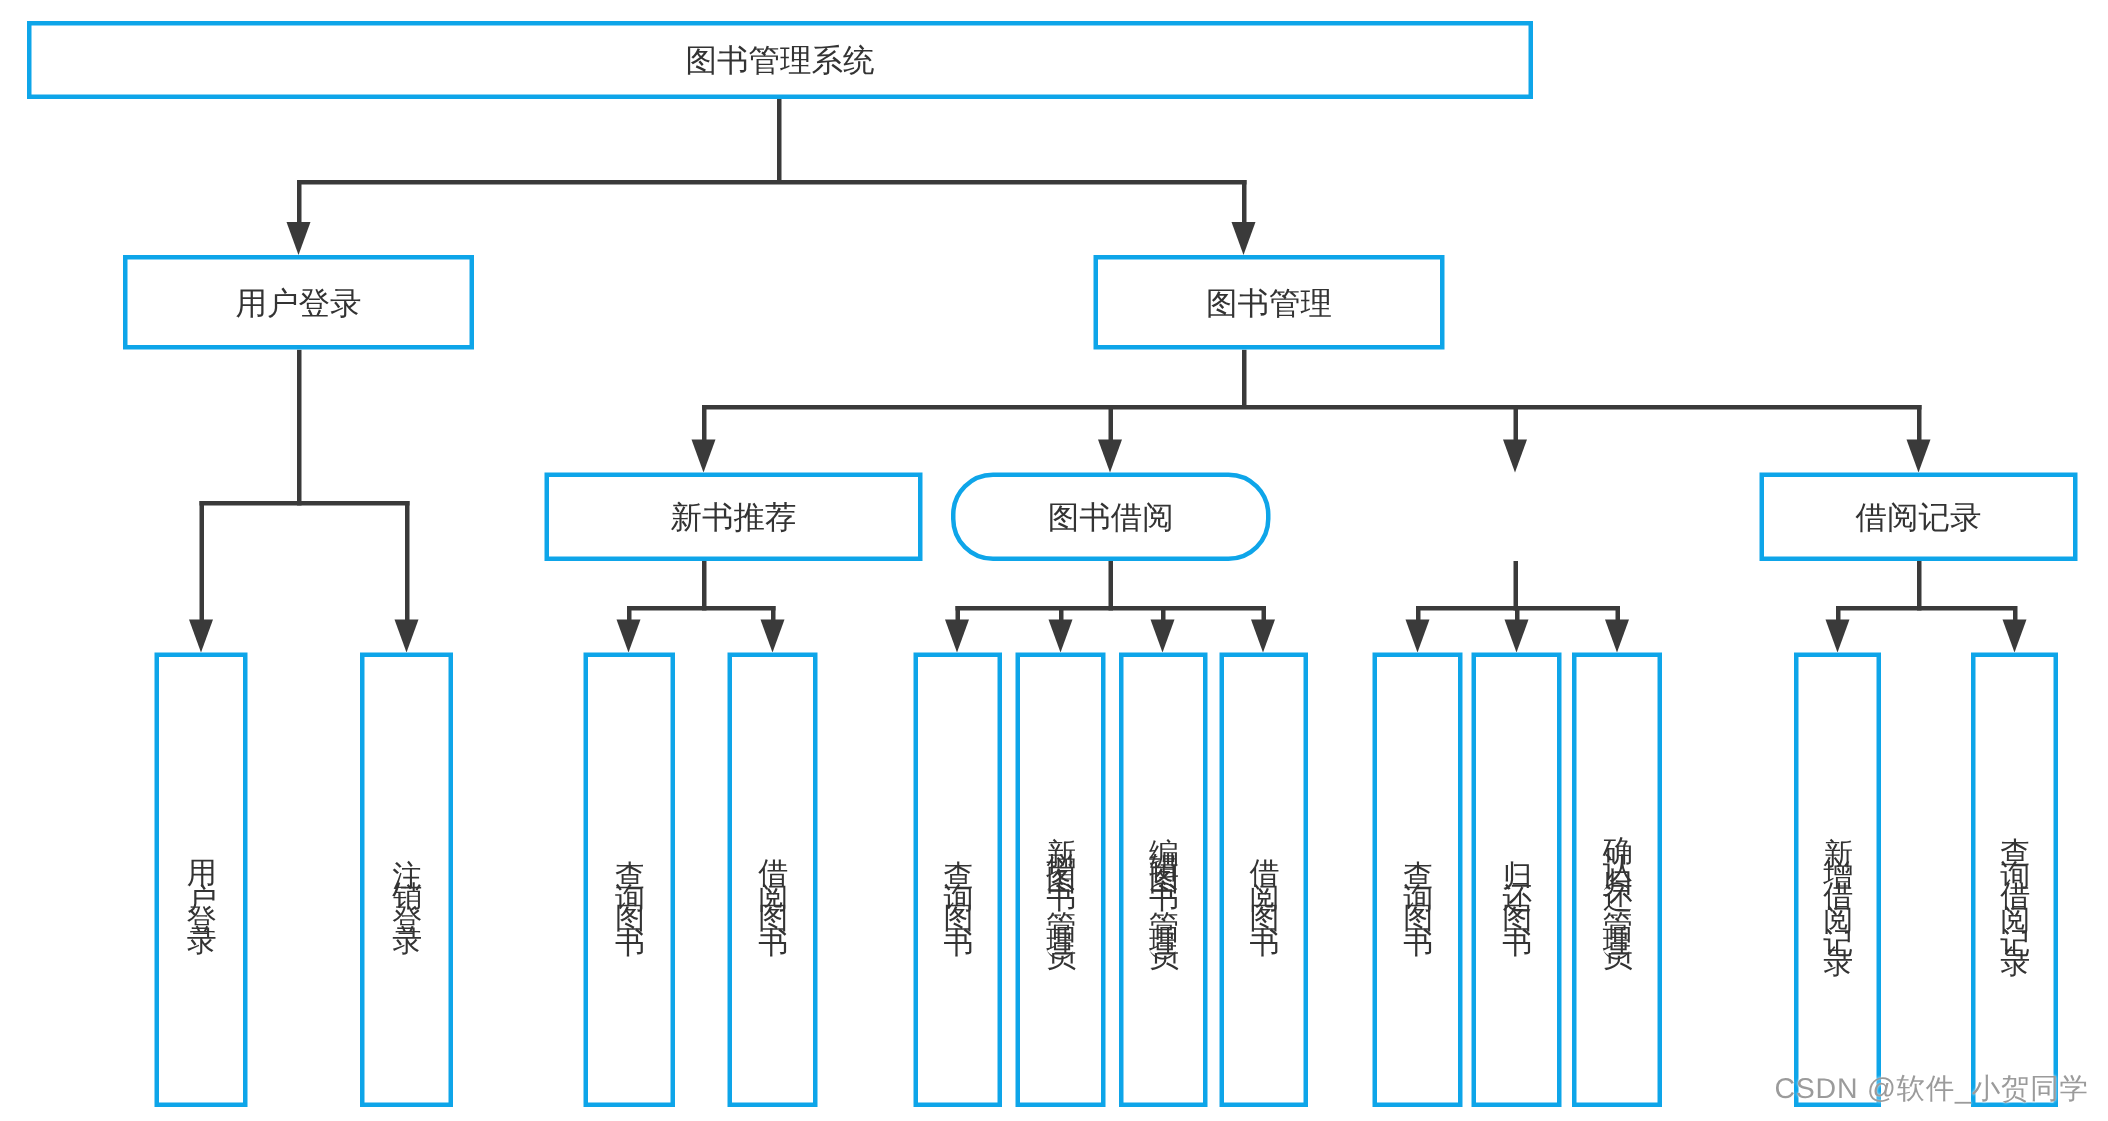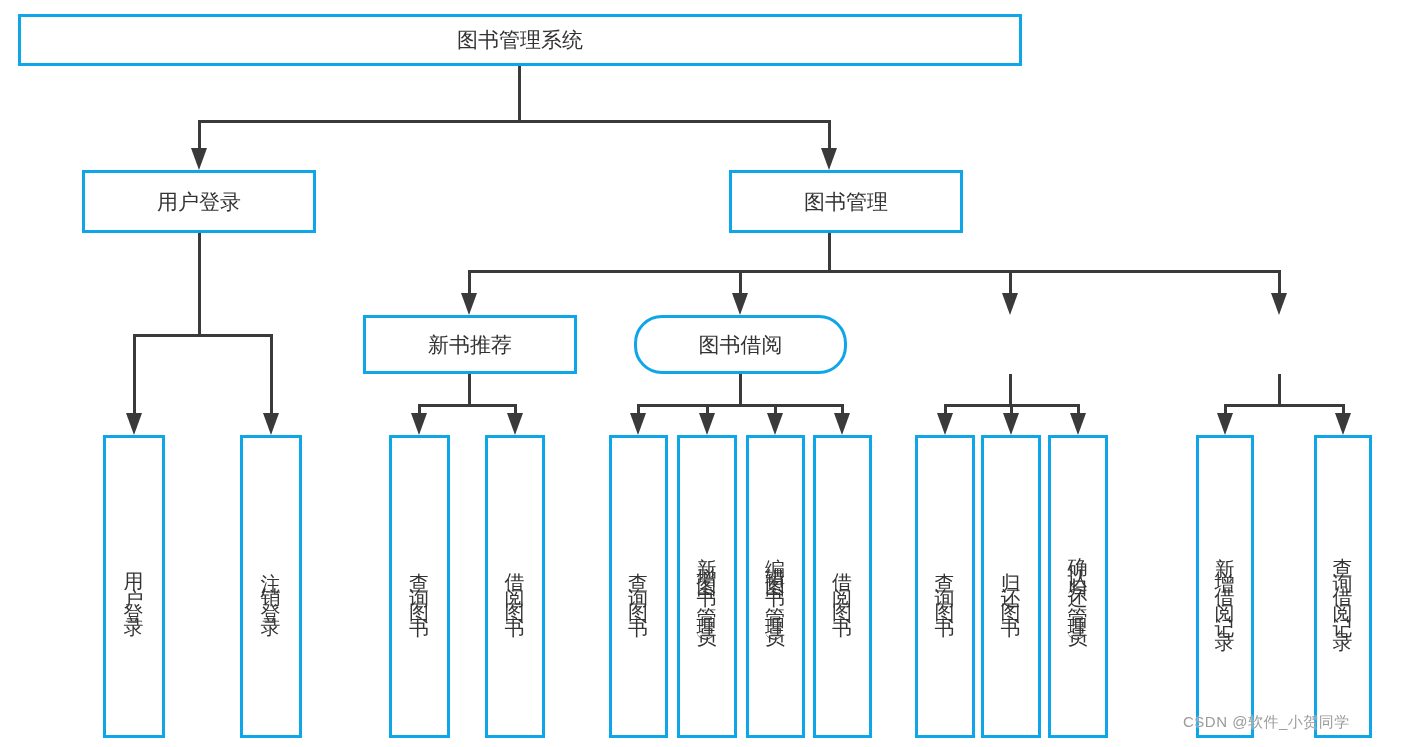--- a/index.html
+++ b/index.html
@@ -39,21 +39,21 @@
     position:absolute;
     width:0;height:0;
     border-left:8px solid transparent;
     border-right:8px solid transparent;
     border-top:22px solid #3a3a3a;
   }
   
   #n-root{left:18px;top:14px;width:1004px;height:52px;}
   #n-user-login{left:82px;top:170px;width:234px;height:63px;}
   #n-book-mgmt{left:712px;top:170px;width:234px;height:63px;margin-left:17px;}
-  #n-new-book{left:363px;top:315px;width:214px;height:59px;}
+  #n-new-book{left:363px;top:315px;width:252px;height:59px;}
   #n-borrow{left:634px;top:315px;width:213px;height:59px;border-radius:28px;}
   #n-current{left:903px;top:315px;width:214px;height:59px;}
   #n-records{left:1173px;top:315px;width:212px;height:59px;}
   .leaf{top:435px;height:303px;}
   #n-l1a{left:103px;width:62px;}
   #n-l1b{left:240px;width:62px;}
   #n-l2a{left:389px;width:61px;}
   #n-l2b{left:485px;width:60px;}
   #n-l3a{left:609px;width:59px;}
   #n-l3b{left:677px;width:60px;}
@@ -61,21 +61,21 @@
   #n-l3d{left:813px;width:59px;}
   #n-l4a{left:915px;width:60px;}
   #n-l4b{left:981px;width:60px;}
   #n-l4c{left:1048px;width:60px;}
   #n-l5a{left:1196px;width:58px;}
   #n-l5b{left:1314px;width:58px;}
   
   #watermark{
     position:absolute;
     left:1183px;top:713px;
-    font-size:15px;
+    font-size:19px;
     color:#9b9b9b;
     text-shadow:0 0 2px #ffffff;
     z-index:10;
     white-space:nowrap;
     letter-spacing:0.5px;
   }
 </style>
 </head>
 <body>
 
@@ -150,20 +150,23 @@
   <div class="node" id="n-book-mgmt">
     <span>图书管理</span>
   </div>
 
   <div class="node" id="n-new-book">
     <span>新书推荐</span>
   </div>
   <div class="node" id="n-borrow">
     <span>图书借阅</span>
   </div>
+  <div class="node" id="n-records">
+    <span>借阅记录</span>
+  </div>
 
   <div class="node leaf v-node" id="n-l1a">
     <span>用户登录</span>
   </div>
   <div class="node leaf v-node" id="n-l1b">
     <span>注销登录</span>
   </div>
 
   <div class="node leaf v-node" id="n-l2a">
     <span>查询图书</span>

